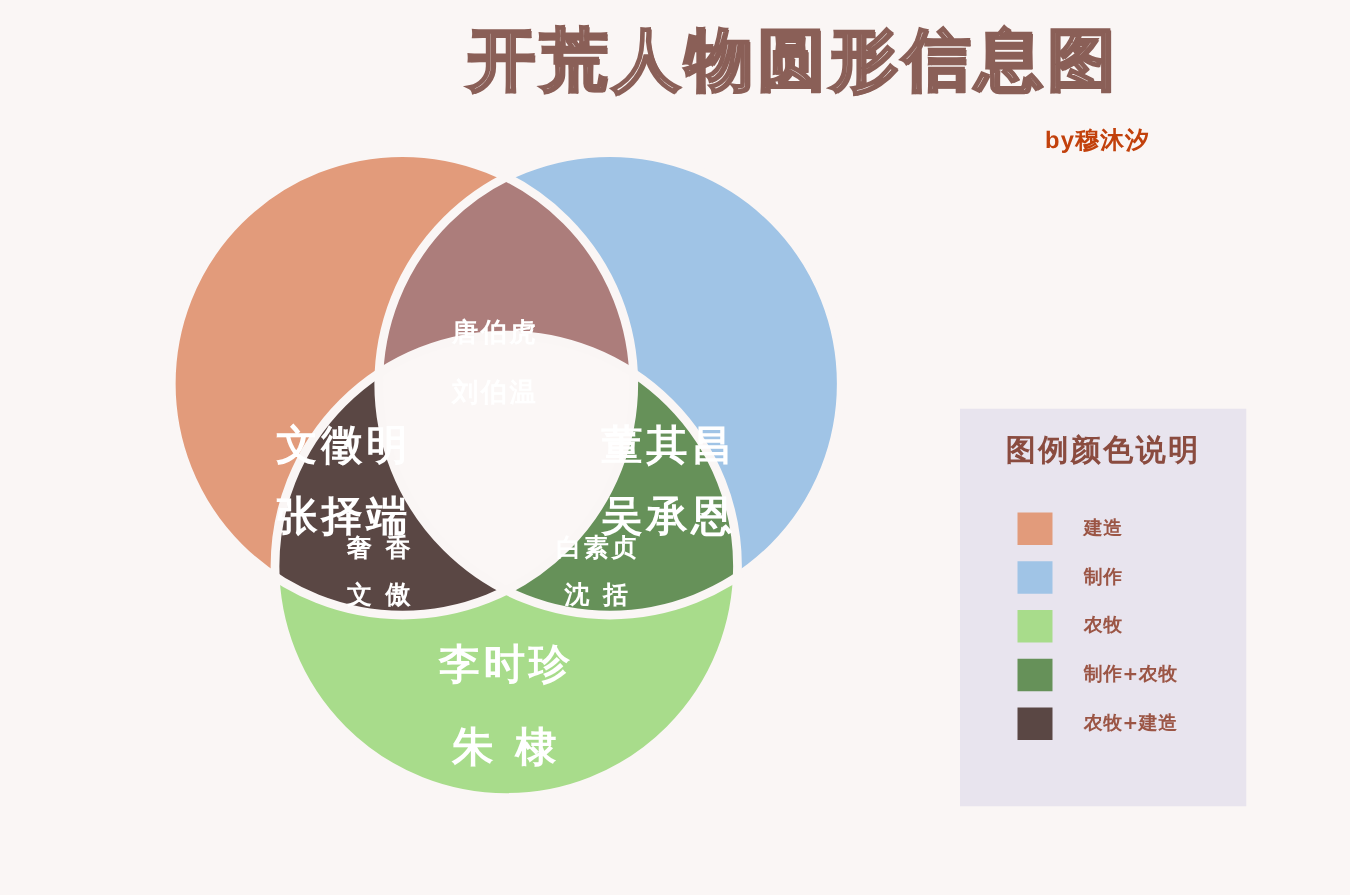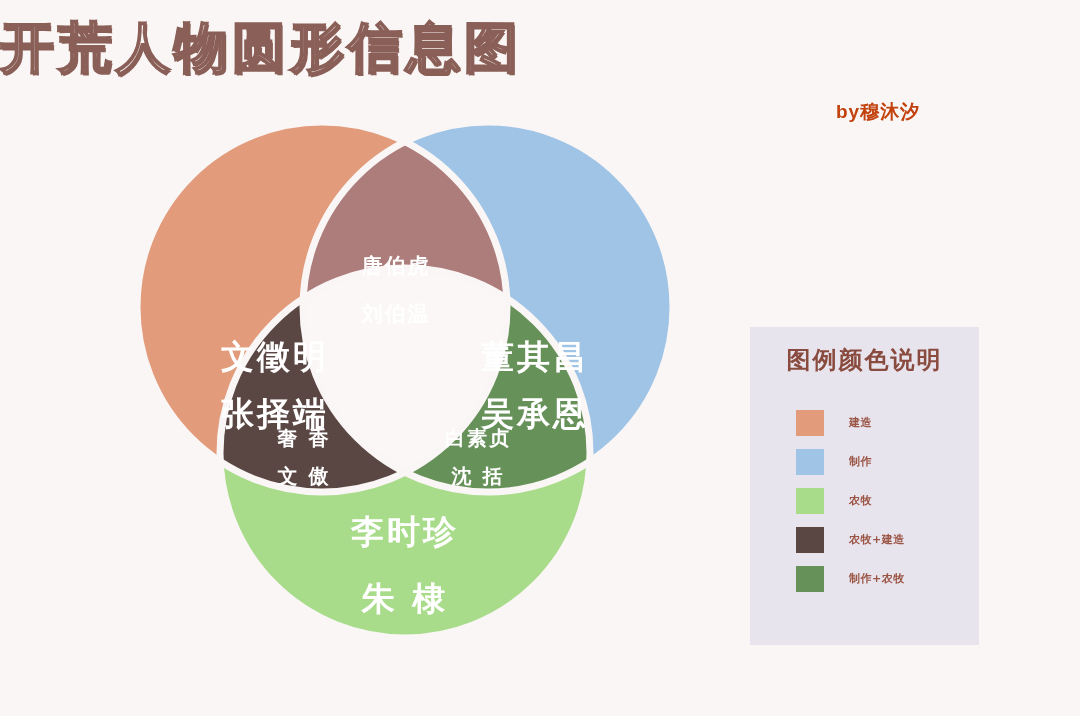--- a/index.html
+++ b/index.html
@@ -21,21 +21,21 @@
     width: 1080px;
     height: 716px;
   }
 
   
   #title {
     position: absolute;
     left: 0;
     top: 18px;
     width: 896px;
-    text-align: left;
+    text-align: right;
     font-size: 54px;
     font-weight: bold;
     letter-spacing: 4px;
     color: #faf6f5;
     -webkit-text-stroke: 2px #8a5f57;
     text-shadow:
        1.5px 1.5px 0 #8a5f57,
       -0.5px 0   0 #8a5f57;
     font-family: "DejaVu Sans", "Liberation Sans", sans-serif;
     line-height: 1.1;
@@ -73,21 +73,21 @@
     text-anchor: middle;
     dominant-baseline: middle;
   }
   .lbl-big { font-size: 33px; letter-spacing: 3px; }
   .lbl-mid { font-size: 21px; letter-spacing: 2px; }
   .lbl-small { font-size: 20px; letter-spacing: 2px; }
 
   
   #legend {
     position: absolute;
-    left: 750px;
+    left: 768px;
     top: 327px;
     width: 229px;
     height: 318px;
     background: #e8e4ee;
   }
   #legend-title {
     position: absolute;
     left: 0;
     top: 17px;
     width: 229px;
@@ -112,21 +112,21 @@
     padding-left: 46px;
     box-sizing: border-box;
   }
   .legend-swatch {
     width: 28px;
     height: 26px;
     flex: 0 0 auto;
   }
   .legend-text {
     margin-left: 25px;
-    font-size: 11px;
+    font-size: 15px;
     font-weight: bold;
     letter-spacing: 0.5px;
     color: #9b5545;
     font-family: "DejaVu Sans", "Liberation Sans", sans-serif;
     white-space: nowrap;
   }
 </style>
 </head>
 <body>
 
@@ -212,23 +212,23 @@
         </div>
         <div class="legend-row">
           <div class="legend-swatch" style="background: rgb(160, 196, 230);"></div>
           <div class="legend-text">制作</div>
         </div>
         <div class="legend-row">
           <div class="legend-swatch" style="background: rgb(168, 220, 139);"></div>
           <div class="legend-text">农牧</div>
         </div>
         <div class="legend-row">
+          <div class="legend-swatch" style="background: rgb(102, 145, 89);"></div>
+          <div class="legend-text">制作+农牧</div>
+        </div>
+        <div class="legend-row">
           <div class="legend-swatch" style="background: rgb(90, 71, 68);"></div>
           <div class="legend-text">农牧+建造</div>
         </div>
-        <div class="legend-row">
-          <div class="legend-swatch" style="background: rgb(102, 145, 89);"></div>
-          <div class="legend-text">制作+农牧</div>
-        </div>
       </div>
   </div>
 
 </div>
 
 </body></html>

